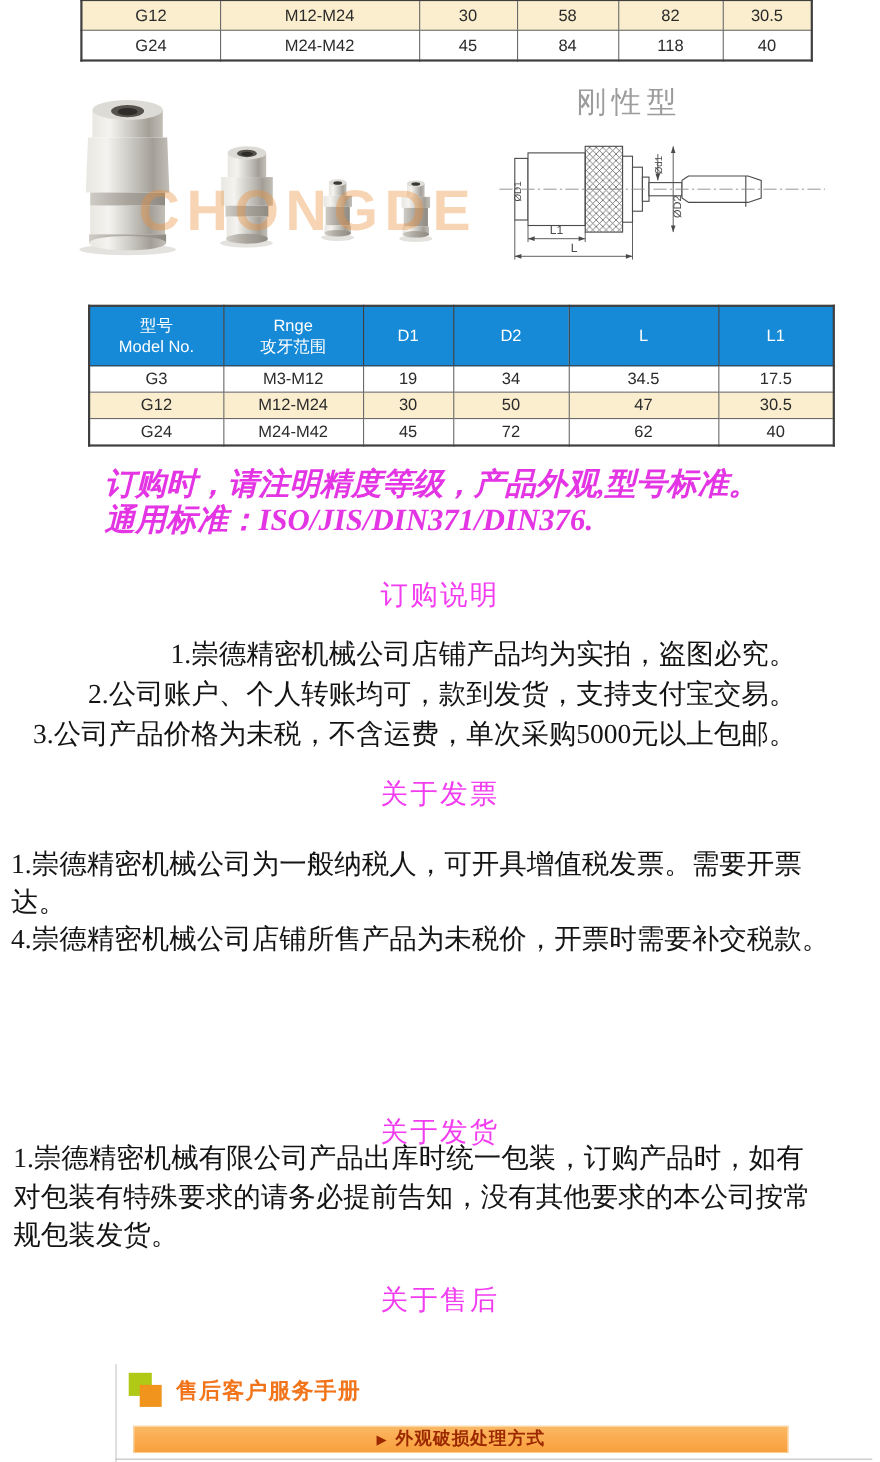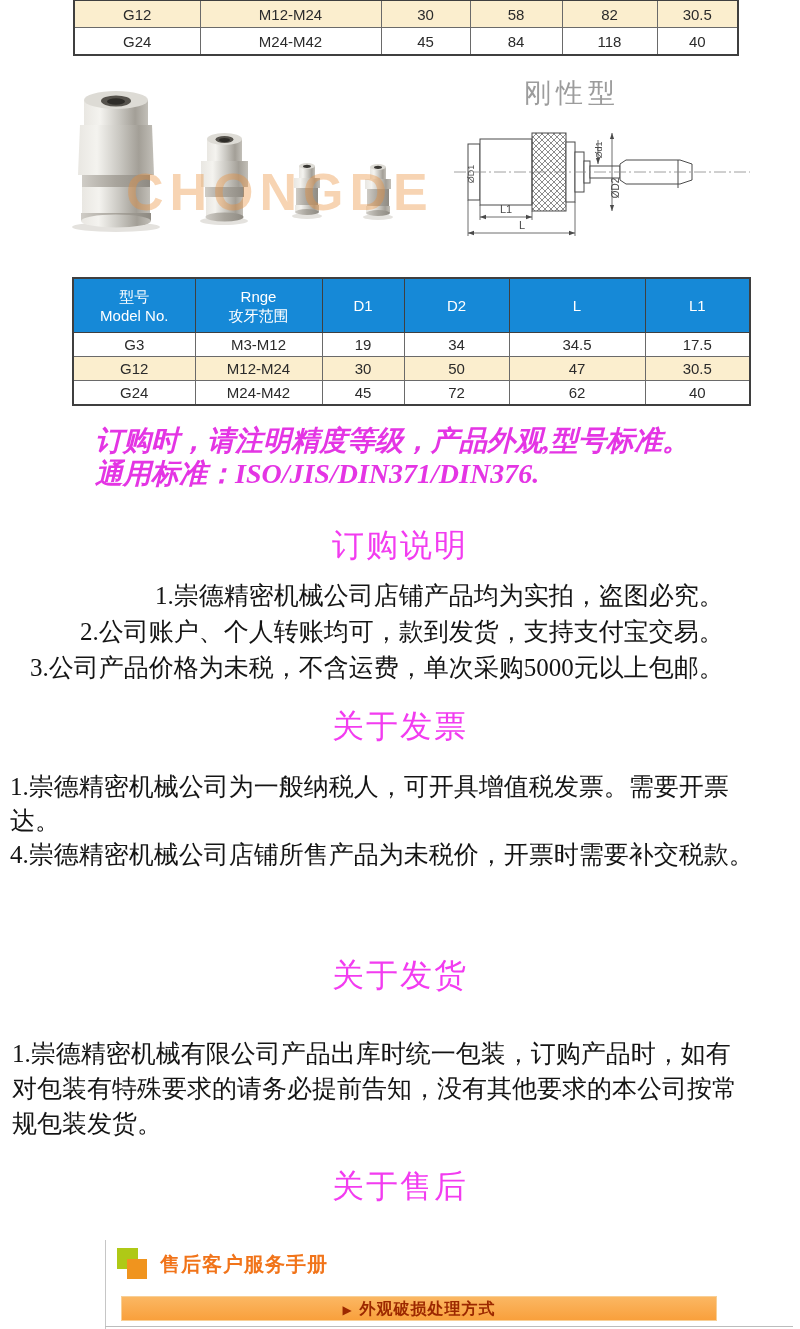--- a/index.html
+++ b/index.html
@@ -5,38 +5,38 @@
   html,body{margin:0;padding:0;}
   body{width:800px;height:1329px;background:#ffffff;position:relative;overflow:hidden;
        font-family:"Liberation Sans","DejaVu Sans",sans-serif;}
   
   table.spec{border-collapse:collapse;table-layout:fixed;position:absolute;
              border:2px solid #3f3f3f;background:#fff;}
   table.spec td{border:1px solid #6a6a6a;text-align:center;vertical-align:middle;
                 font-size:15px;color:#2b2b2b;padding:0;}
   #top-table{left:73px;top:-1px;width:664px;}
   #top-table td{height:26px;}
-  #spec-table{left:72px;top:277px;width:677px;border-radius:9px;}
+  #spec-table{left:80px;top:277px;width:677px;border-radius:9px;}
   #spec-table td{height:23px;}
   #spec-table th{background:#1689d7;color:#ffffff;font-weight:normal;font-size:15px;
                  border:1px solid #3f3f3f;height:53px;vertical-align:middle;padding:0;}
   #spec-table th .hl{display:block;line-height:19px;}
   tr.shaded td{background:#fbeece;}
   
   #figure{position:absolute;left:0;top:72px;width:672px;height:196px;}
   #type-label{position:absolute;left:524px;top:3px;font-size:27px;color:#9c9c9c;
               letter-spacing:5px;font-family:"Liberation Serif","DejaVu Serif",serif;}
   #watermark{position:absolute;left:126px;top:90px;font-size:52px;font-weight:bold;
              letter-spacing:6px;color:rgba(233,143,56,0.38);}
   
   #notice{position:absolute;left:95px;top:424px;font-size:28px;line-height:33px;
           font-style:italic;font-weight:bold;color:#e435e4;white-space:nowrap;
           font-family:"Liberation Serif","DejaVu Serif",serif;}
   
-  .sec-h{position:absolute;left:0;width:800px;text-align:center;font-size:32px;
+  .sec-h{position:absolute;left:0;width:800px;text-align:center;font-size:25px;
          color:#f23cf0;font-family:"Liberation Serif","DejaVu Serif",serif;
          letter-spacing:2px;white-space:nowrap;}
   .sec-b{position:absolute;color:#141414;font-size:25px;white-space:nowrap;
          font-family:"Liberation Serif","DejaVu Serif",serif;}
   #sec0-b{left:30px;top:578px;line-height:36px;text-align:right;}
   #sec1-b{left:10px;top:770px;line-height:34px;}
   #sec2-b{left:12px;top:1036px;line-height:35px;}
   
   #card{position:absolute;left:105px;top:1240px;width:690px;height:89px;
         border-left:1px solid #c6c6c6;background:#fff;}
@@ -263,21 +263,21 @@
     <div>3.公司产品价格为未税，不含运费，单次采购5000元以上包邮。</div>
   </div>
 
 <div class="sec-h" style="top:705px">关于发票</div>
 <div class="sec-b" id="sec1-b">
     <div>1.崇德精密机械公司为一般纳税人，可开具增值税发票。需要开票</div>
     <div>达。</div>
     <div>4.崇德精密机械公司店铺所售产品为未税价，开票时需要补交税款。</div>
   </div>
 
-<div class="sec-h" style="top:954px">关于发货</div>
+<div class="sec-h" style="top:1012px">关于发货</div>
 <div class="sec-b" id="sec2-b">
     <div>1.崇德精密机械有限公司产品出库时统一包装，订购产品时，如有</div>
     <div>对包装有特殊要求的请务必提前告知，没有其他要求的本公司按常</div>
     <div>规包装发货。</div>
   </div>
 
 <div class="sec-h" style="top:1165px">关于售后</div>
 
 <div id="card">
   <div id="logo">

